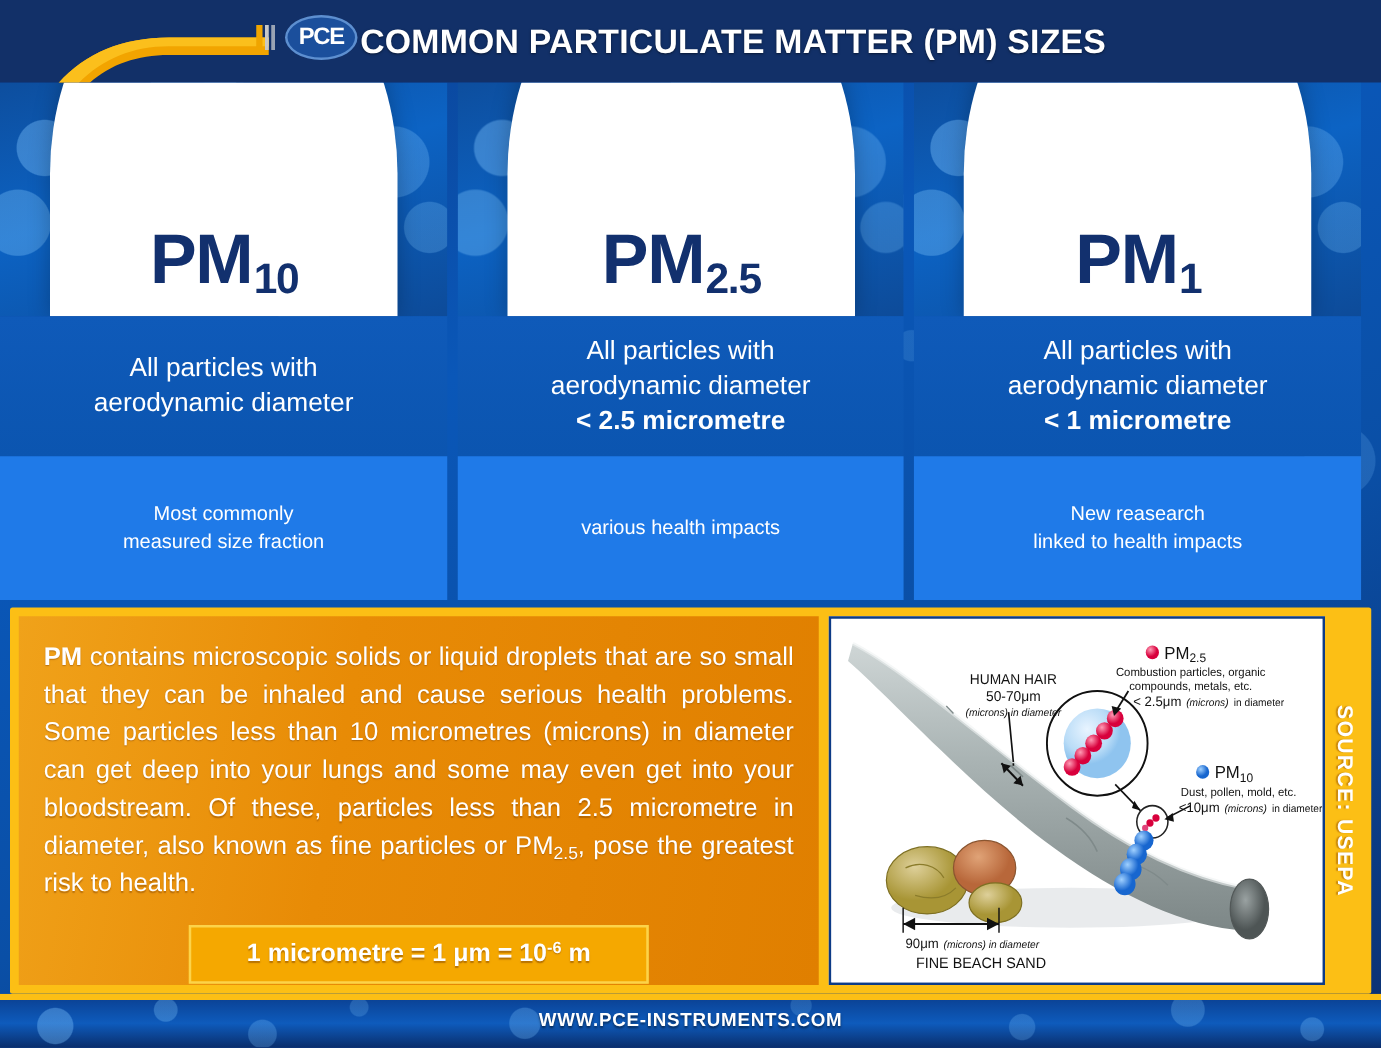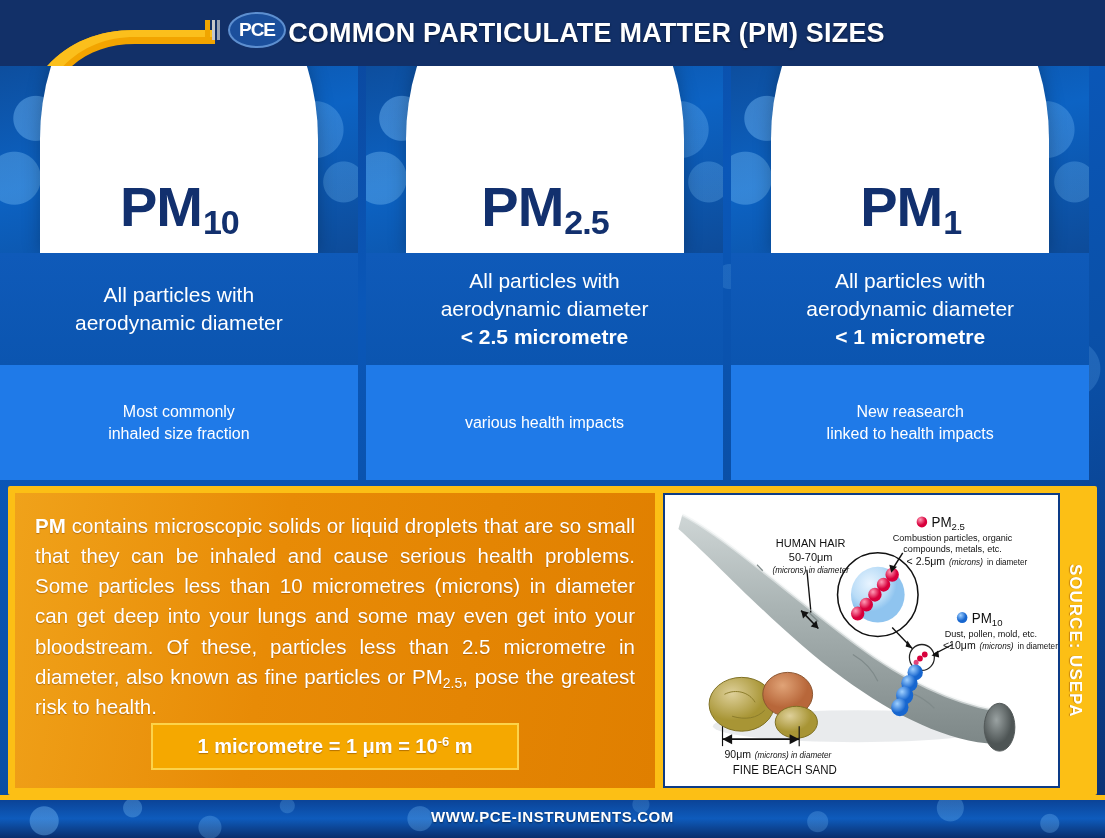--- a/index.html
+++ b/index.html
@@ -168,21 +168,21 @@
     color: #ffffff;
     font-size: 20.5px;
     line-height: 1.47;
     text-align: justify;
     text-shadow: 0 1px 1px rgba(120,60,0,.45);
     width: 100%;
   }
   .body-text b { font-weight: bold; }
   .body-text sub { font-size: 14px; vertical-align: baseline; position: relative; top: 4px; }
   .formula-box {
-    margin-top: 1px;
+    margin-top: 18px;
     background: #f5a800;
     border: 2px solid #fcd34a;
     color: #fff;
     font-size: 20px;
     font-weight: bold;
     padding: 10px 44px;
     text-shadow: 0 1px 1px rgba(120,60,0,.5);
     white-space: nowrap;
   }
   .formula-box sup { font-size: 13px; vertical-align: baseline; position: relative; top: -7px; }
@@ -278,21 +278,21 @@
             <span>PM</span><sub>10</sub>
           </div>
         </div>
       </div>
       <div class="card-mid">
         <div>All particles with</div>
         <div>aerodynamic diameter</div>
       </div>
       <div class="card-bot">
         <div>Most commonly</div>
-        <div>inhaled size fraction</div>
+        <div>measured size fraction</div>
       </div>
     </div>
 
     <div class="card">
       <div class="card-top">
         <div class="bokeh-local"></div>
         <div class="dome">
           <div class="pm-label">
             <span>PM</span><sub>2.5</sub>
           </div>

